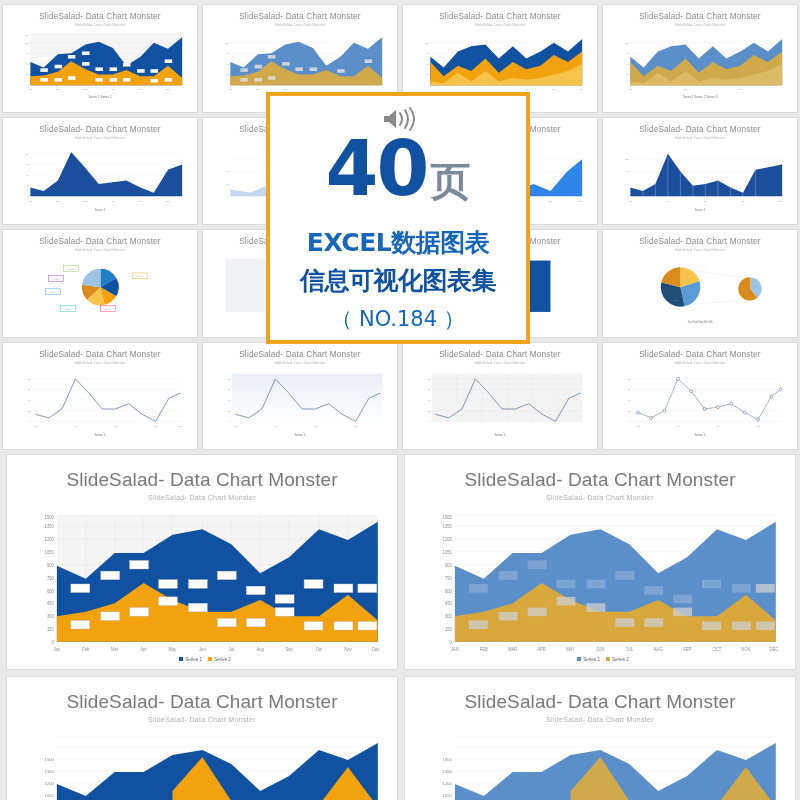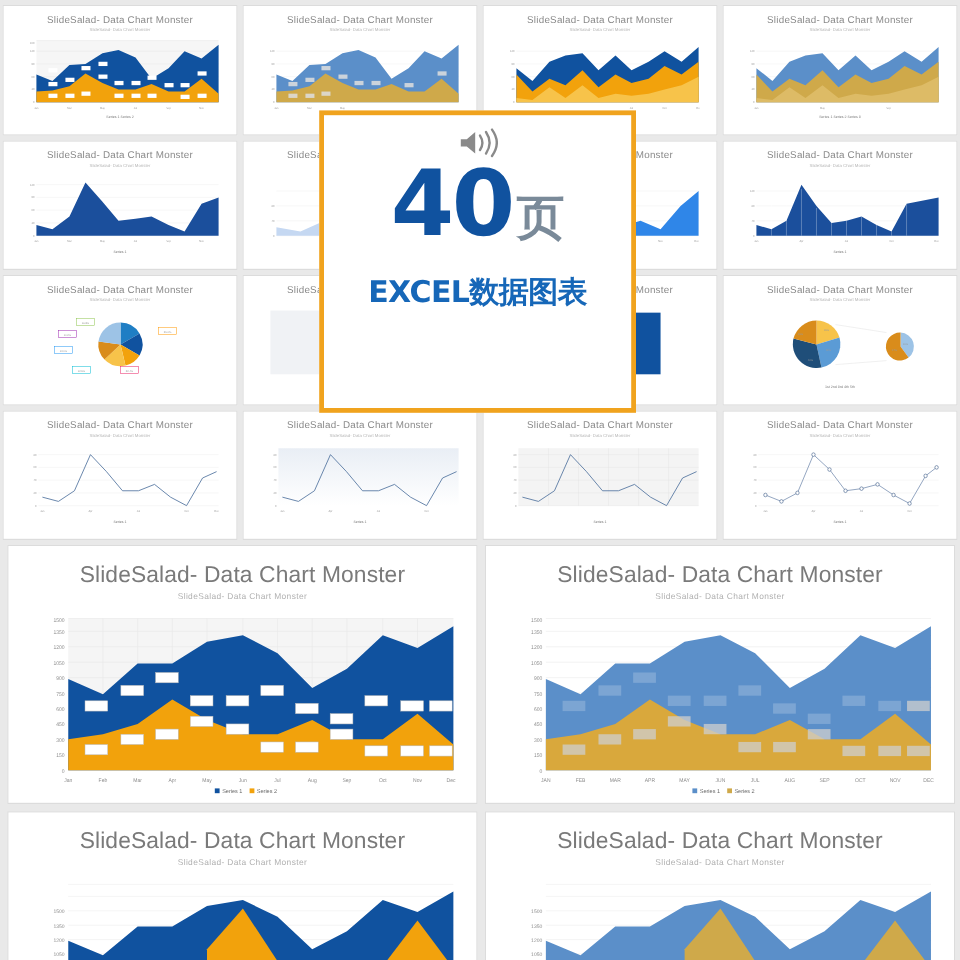--- a/index.html
+++ b/index.html
@@ -861,13 +861,15 @@
       <path d="M19 7 q4 6 0 12" stroke="#8a8a8a" stroke-width="2" fill="none" stroke-linecap="round"></path>
       <path d="M24 4 q6 9 0 18" stroke="#8a8a8a" stroke-width="2" fill="none" stroke-linecap="round"></path>
       <path d="M29 2 q8 11 0 22" stroke="#8a8a8a" stroke-width="2" fill="none" stroke-linecap="round"></path>
     </svg>
   </span>
   <div class="promo-40">
     <span class="promo-num">40</span>
     <span class="promo-ye">页</span>
   </div>
   <div class="promo-line1">EXCEL数据图表</div>
+  <div class="promo-line2">信息可视化图表集</div>
+  <div class="promo-line3">（ NO.184 ）</div>
 </div>
 
 </body></html>

